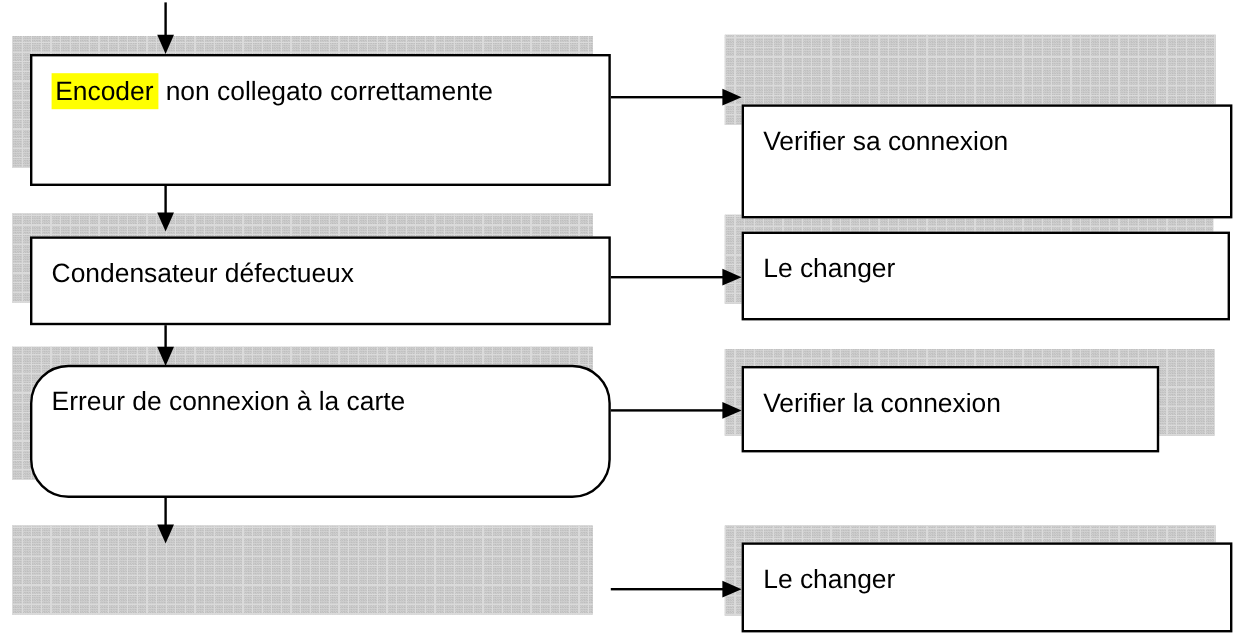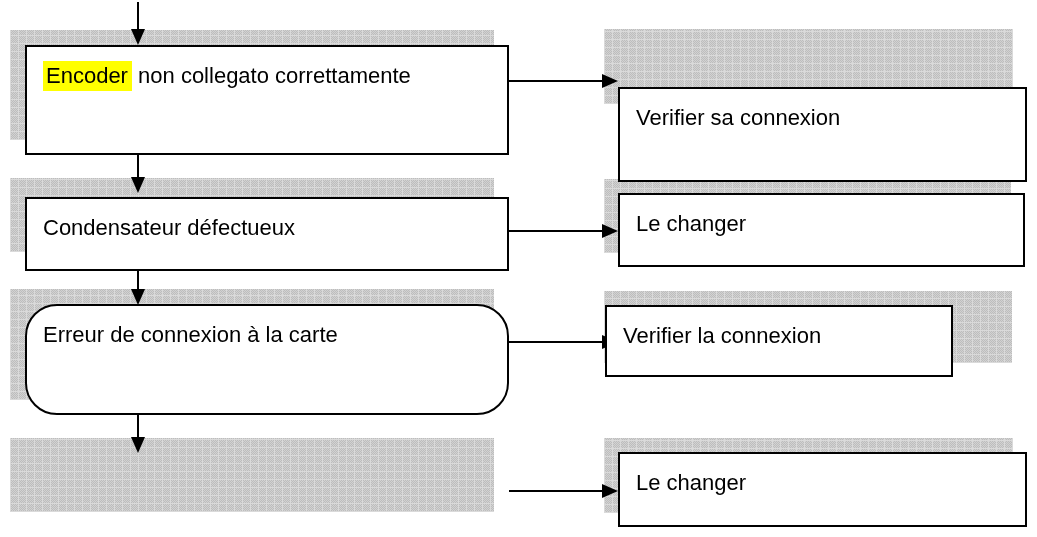--- a/index.html
+++ b/index.html
@@ -57,21 +57,21 @@
   .l3{left:25px;top:304px;width:484px;height:111px;border-radius:32px;}
   .l4{left:25px;top:453px;width:484px;height:74px;}
   .s-l1{left:10px;top:30px;width:484px;height:110px;}
   .s-l2{left:10px;top:178px;width:484px;height:74px;}
   .s-l3{left:10px;top:289px;width:484px;height:111px;}
   .s-l4{left:10px;top:438px;width:484px;height:74px;}
 
   
   .r1{left:618px;top:43px;width:409px;height:95px;margin-top:44px;}
   .r2{left:618px;top:193px;width:407px;height:74px;}
-  .r3{left:605px;top:305px;width:348px;height:72px;}
+  .r3{left:618px;top:305px;width:348px;height:72px;}
   .r4{left:618px;top:452px;width:409px;height:75px;}
   .s-r1{left:604px;top:29px;width:409px;height:75px;}
   .s-r2{left:604px;top:179px;width:407px;height:74px;}
   .s-r3{left:604px;top:291px;width:408px;height:72px;}
   .s-r4{left:604px;top:438px;width:409px;height:75px;}
 
   
   .v0{left:137px;top:2px;height:28px;}   .v0h{left:131px;top:29px;}
   .v1{left:137px;top:155px;height:24px;} .v1h{left:131px;top:177px;}
   .v2{left:137px;top:267px;height:23px;} .v2h{left:131px;top:289px;}

